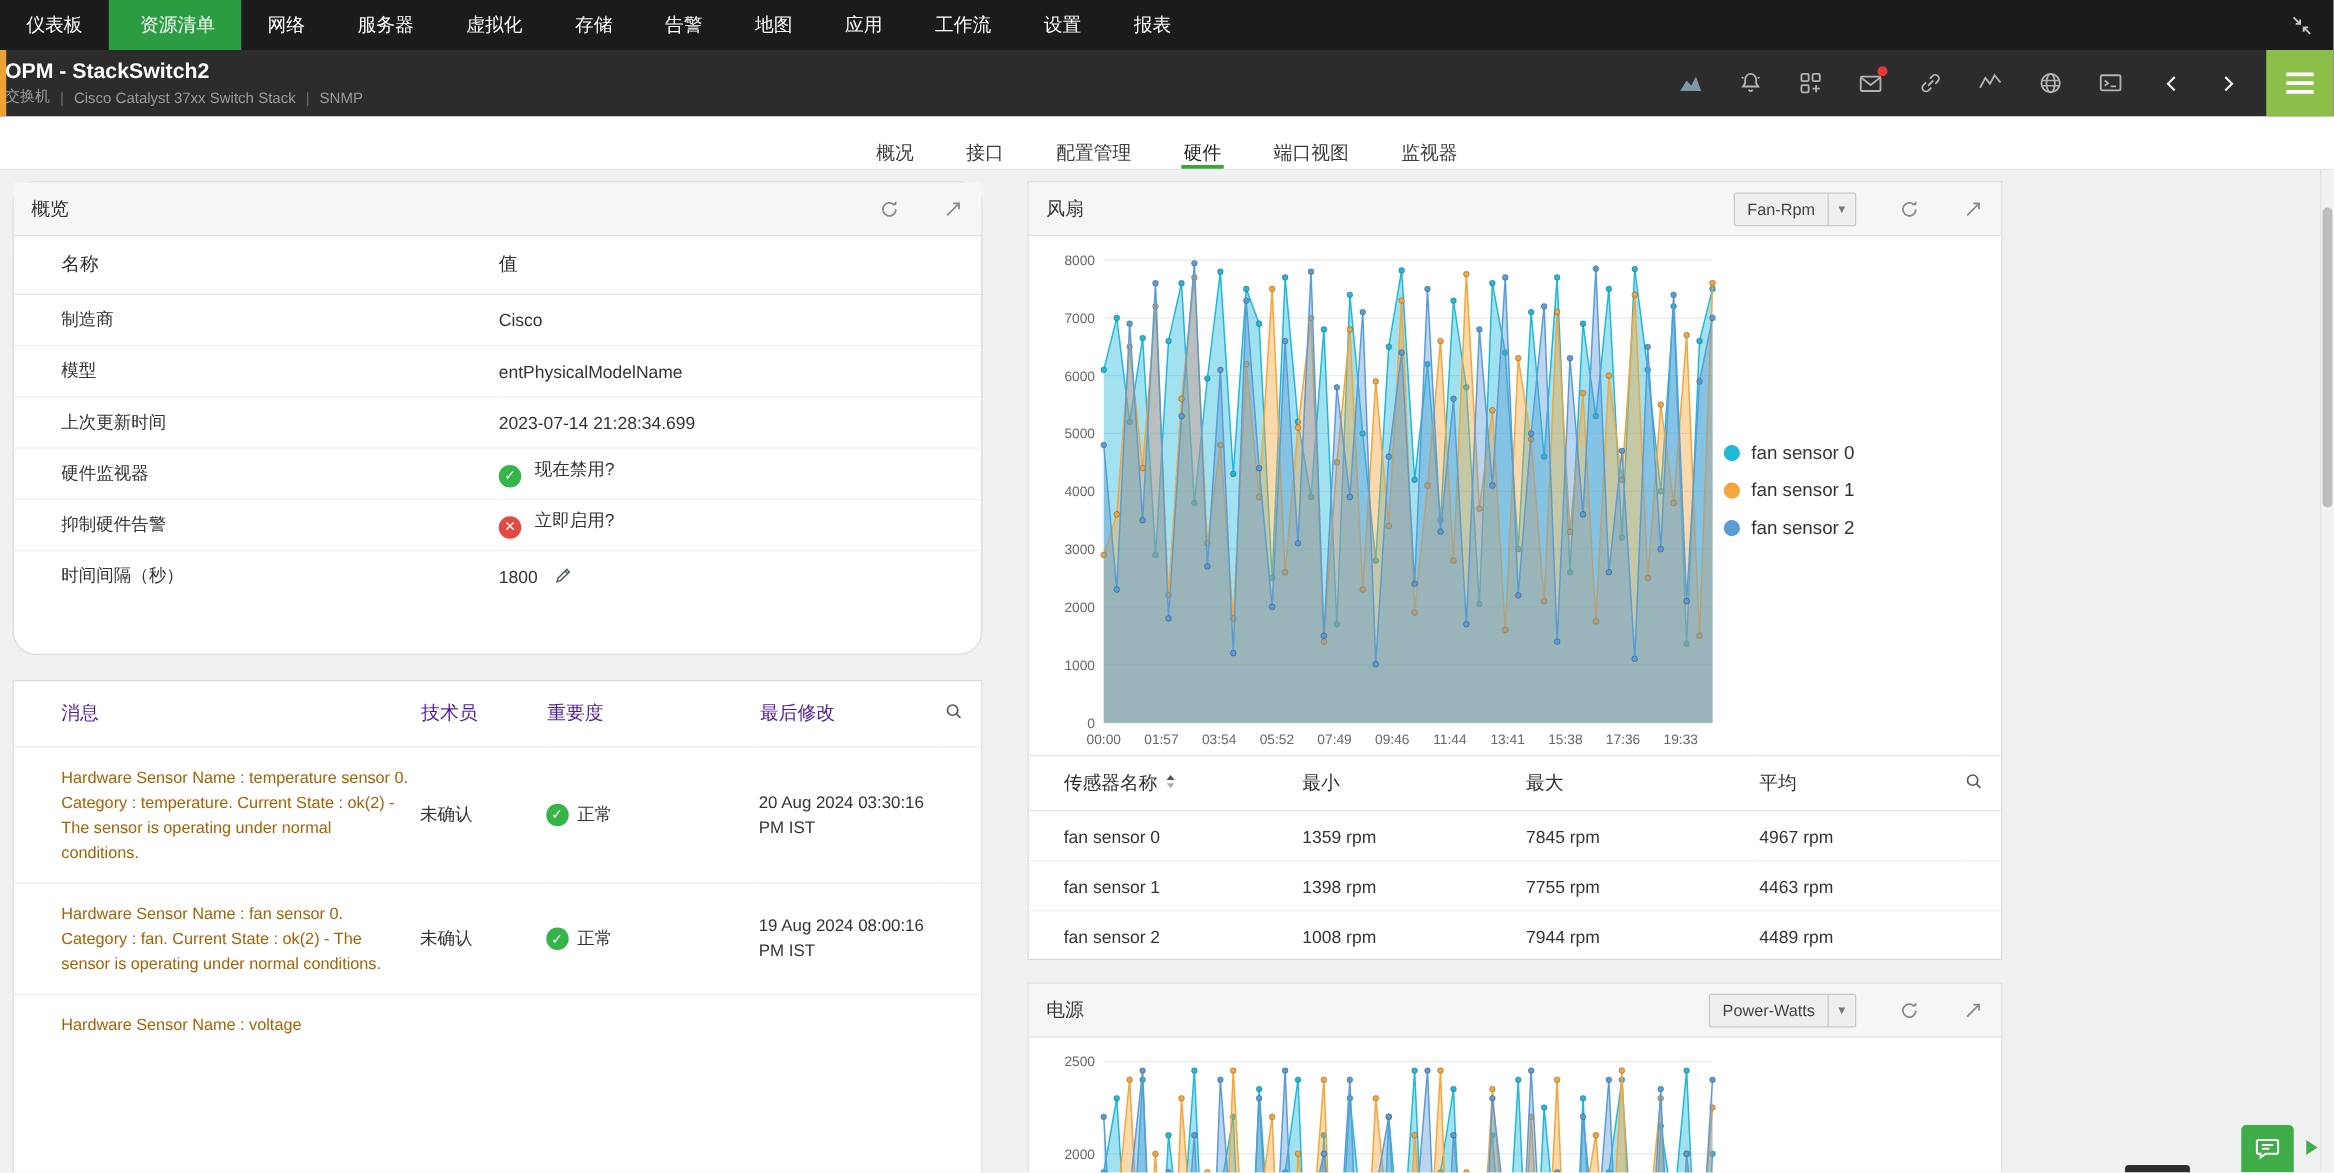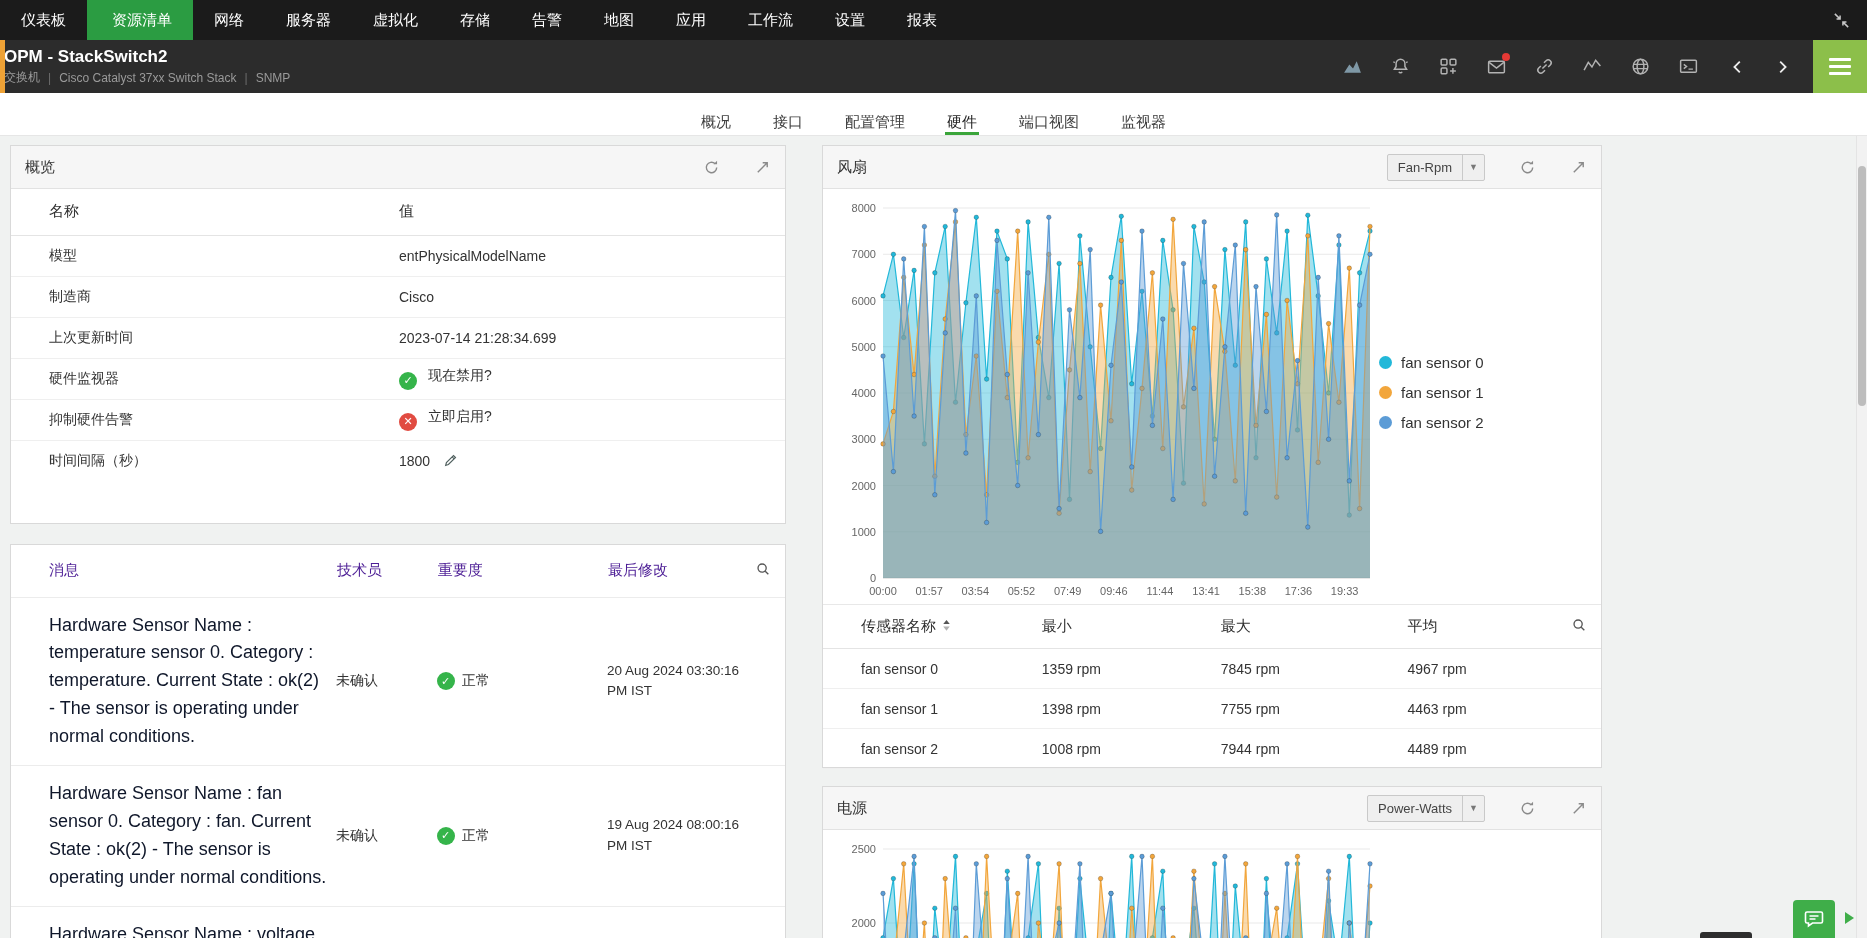--- a/index.html
+++ b/index.html
@@ -35,58 +35,58 @@
   .tab.active { border-bottom-color: var(--tab_active); color: #222; }
   
   .content { position: relative; height: 802px; background: #f0f2f1; overflow: hidden; }
   .card { position: absolute; background: #fff; border: 1px solid #d9d9d9; }
   .card-head { height: 43px; background: #f6f6f6; border-bottom: 1px solid #e2e2e2; display: flex; align-items: center; padding: 0 14px; }
   .card-title { font-size: 15px; color: #333; }
   .card-tools { margin-left: auto; display: flex; align-items: center; gap: 34px; color: #8a8a8a; }
   .tool { width: 17px; height: 17px; cursor: pointer; }
   .tool svg { width: 100%; height: 100%; stroke: currentColor; fill: none; stroke-width: 1.5; }
   
-  #card-overview { left: 10px; top: 9px; width: 776px; height: 379px; }
+  #card-overview { left: 10px; top: 9px; width: 776px; height: 379px; border-radius: 19px; }
   .ov-table { width: 100%; border-collapse: collapse; table-layout: fixed; }
   .ov-table th { height: 46px; font-size: 15px; color: #2e2e2e; font-weight: normal; text-align: left; border-bottom: 1px solid #e4e4e4; }
   .ov-table td { height: 41px; font-size: 14px; color: #333; border-bottom: 1px solid #efefef; }
   .ov-table tr:last-child td { border-bottom: none; }
   .ov-table th:first-child, .ov-table td:first-child { padding-left: 38px; width: 50%; }
   .status-ic { display: inline-flex; width: 18px; height: 18px; border-radius: 50%; color: #fff; font-size: 11px; align-items: center; justify-content: center; vertical-align: -4px; margin-right: 7px; font-weight: bold; }
   .ok { background: var(--ok); }
   .err { background: var(--error); }
   .linkish { color: #333; cursor: pointer; }
   .edit-ic { display: inline-block; width: 15px; height: 15px; margin-left: 9px; color: #50605f; vertical-align: -2px; cursor: pointer; }
   .edit-ic svg { width: 100%; height: 100%; stroke: currentColor; fill: none; stroke-width: 1.4; }
   
   #card-alarms { left: 10px; top: 408px; width: 776px; height: 560px; }
   .al-table { width: 100%; border-collapse: collapse; table-layout: fixed; }
   .al-table th { height: 52px; font-size: 15px; font-weight: normal; color: #4c1d95; text-align: left; }
   .al-table td { border-top: 1px solid #ececec; vertical-align: middle; font-size: 14px; color: #333; padding: 14px 8px 14px 0; }
   .al-table th.c1, .al-table td.c1 { padding-left: 38px; }
-  .al-msg { font-size: 18px; line-height: 1.55; color: #0f172a; }
+  .al-msg { font-size: 13px; line-height: 1.55; color: #a16207; }
   .al-date { font-size: 13.5px; line-height: 1.5; }
   .sev { display: flex; align-items: center; }
   .search-ic { width: 16px; height: 16px; color: #555; cursor: pointer; display: inline-block; }
   .search-ic svg { width: 100%; height: 100%; stroke: currentColor; fill: none; stroke-width: 1.5; }
   
   #card-fan { left: 822px; top: 9px; width: 780px; height: 623px; }
   #card-power { left: 822px; top: 650px; width: 780px; height: 400px; }
   .select { height: 27px; background: #efefef; border: 1px solid #c9c9c9; border-radius: 2px; display: flex; align-items: stretch; font-size: 13px; color: #444; cursor: pointer; }
   .select .val { padding: 0 10px; display: flex; align-items: center; }
   .select .caret { width: 22px; border-left: 1px solid #c9c9c9; display: flex; align-items: center; justify-content: center; color: #777; font-size: 9px; }
   .chart-wrap { position: absolute; left: 10px; top: 48px; }
   .tick { font-size: 11px; fill: #666; font-family: "Liberation Sans", sans-serif; }
   .legend { position: absolute; left: 556px; top: 208px; display: flex; flex-direction: column; gap: 13px; }
   .legend-item { display: flex; align-items: center; gap: 9px; font-size: 15px; color: #333; cursor: pointer; }
   .legend-dot { width: 13px; height: 13px; border-radius: 50%; background: #999; }
   .fan-table { position: absolute; left: 0; top: 458px; width: 100%; border-collapse: collapse; table-layout: fixed; }
   .fan-table th { height: 44px; font-size: 15px; font-weight: normal; color: #2e2e2e; text-align: left; border-top: 1px solid #e8e8e8; border-bottom: 1px solid #e4e4e4; }
   .fan-table td { height: 40px; font-size: 14px; color: #333; border-bottom: 1px solid #efefef; }
-  .fan-table th.c1, .fan-table td.c1 { padding-left: 38px; }
+  .fan-table th.c1, .fan-table td.c1 { padding-left: 28px; }
   .sort-ic { display: inline-block; width: 9px; height: 13px; margin-left: 6px; vertical-align: -1px; }
   
   .scrollbar { position: absolute; right: 0; top: 0; width: 11px; height: 802px; background: #f2f2f2; border-left: 1px solid #e4e4e4; }
   .scroll-thumb { position: absolute; left: 1px; top: 30px; width: 8px; height: 240px; background: #bdbdbd; border-radius: 4px; cursor: pointer; }
   .counter { position: absolute; left: 1700px; top: 796px; width: 52px; height: 35px; background: #2e2e2e; border-radius: 3px; display: flex; align-items: center; justify-content: center; font-family: "DejaVu Sans Mono", monospace; font-size: 15px; font-weight: bold; color: var(--counter_green); cursor: pointer; }
   .chat-btn { position: absolute; left: 1793px; top: 764px; width: 42px; height: 38px; background: var(--chat_green); border-radius: 4px 4px 0 0; display: flex; align-items: center; justify-content: center; cursor: pointer; }
   .chat-btn svg { width: 22px; height: 22px; stroke: #fff; fill: none; stroke-width: 1.6; }
   .slideout { position: absolute; right: 13px; top: 776px; width: 0; height: 0; border-top: 6px solid transparent; border-bottom: 6px solid transparent; border-left: 9px solid var(--chat_green); cursor: pointer; }
 </style>
 </head>
@@ -215,26 +215,26 @@
             </svg></span>
       </span>
     </div>
     <table class="ov-table">
       <tbody>
           <tr>
         <th>名称</th>
         <th>值</th>
       </tr>
       <tr>
+        <td>制造商</td>
+        <td>Cisco</td>
+      </tr>
+      <tr>
         <td>模型</td>
         <td>entPhysicalModelName</td>
-      </tr>
-      <tr>
-        <td>制造商</td>
-        <td>Cisco</td>
       </tr>
       <tr>
         <td>上次更新时间</td>
         <td>2023-07-14 21:28:34.699</td>
       </tr>
       <tr>
         <td>硬件监视器</td>
         <td>
           <span class="status-ic ok">✓</span>
           <span class="linkish">现在禁用?</span>

